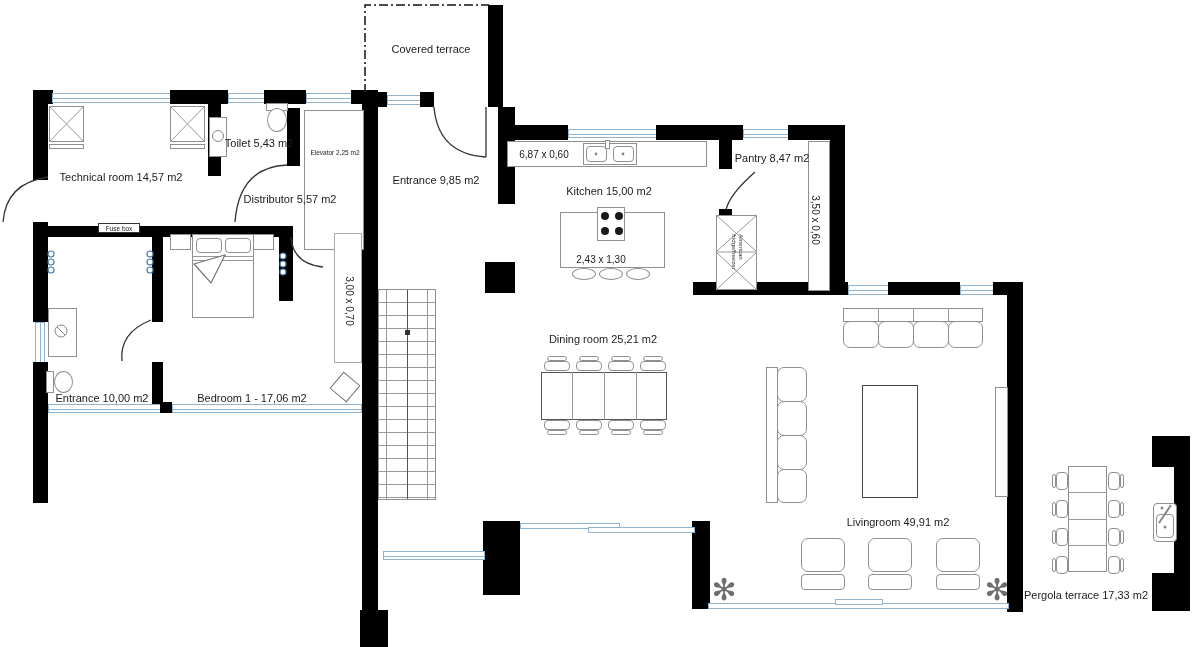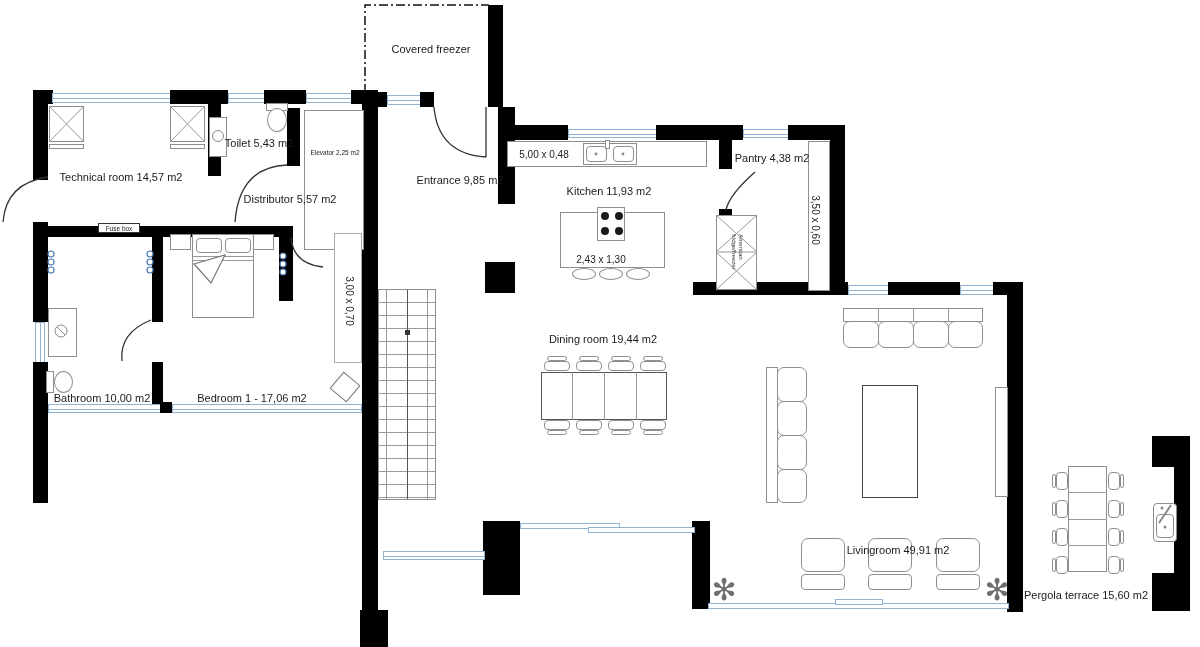--- a/index.html
+++ b/index.html
@@ -265,28 +265,28 @@
       <circle cx="283" cy="256" r="3"></circle>
         <circle cx="283" cy="264" r="3"></circle>
         <circle cx="283" cy="272" r="3"></circle>
     </g>
   </svg>
 
   <div class="lbl" style="left:121px;top:177px">Technical room 14,57 m2</div>
   <div class="lbl" style="left:259px;top:143px">Toilet 5,43 m2</div>
   <div class="lbl tiny" style="left:335px;top:152px">Elevator 2,25 m2</div>
   <div class="lbl" style="left:290px;top:199px">Distributor 5,57 m2</div>
-  <div class="lbl" style="left:431px;top:49px">Covered freezer</div>
-  <div class="lbl" style="left:460px;top:180px">Entrance 9,85 m2</div>
-  <div class="lbl" style="left:609px;top:191px">Kitchen 11,93 m2</div>
-  <div class="lbl dim" style="left:544px;top:154px">5,00 x 0,48</div>
+  <div class="lbl" style="left:431px;top:49px">Covered terrace</div>
+  <div class="lbl" style="left:436px;top:180px">Entrance 9,85 m2</div>
+  <div class="lbl" style="left:609px;top:191px">Kitchen 15,00 m2</div>
+  <div class="lbl dim" style="left:544px;top:154px">6,87 x 0,60</div>
   <div class="lbl dim" style="left:601px;top:259px">2,43 x 1,30</div>
-  <div class="lbl" style="left:772px;top:158px">Pantry 4,38 m2</div>
+  <div class="lbl" style="left:772px;top:158px">Pantry 8,47 m2</div>
   <div class="lbl dim vlbl" style="left:815px;top:220px">3,50 x 0,60</div>
   <div class="lbl micro vlbl" style="left:737px;top:252px;color:#333"><span>American</span><br><span>fridge/freezer</span></div>
-  <div class="lbl" style="left:603px;top:339px">Dining room 19,44 m2</div>
+  <div class="lbl" style="left:603px;top:339px">Dining room 25,21 m2</div>
   <div class="lbl dim vlbl" style="left:349px;top:301px">3,00 x 0,70</div>
-  <div class="lbl" style="left:102px;top:398px">Bathroom 10,00 m2</div>
+  <div class="lbl" style="left:102px;top:398px">Entrance 10,00 m2</div>
   <div class="lbl" style="left:252px;top:398px">Bedroom 1 -  17,06 m2</div>
-  <div class="lbl" style="left:898px;top:550px">Livingroom 49,91 m2</div>
-  <div class="lbl" style="left:1086px;top:595px">Pergola terrace 15,60 m2</div>
+  <div class="lbl" style="left:898px;top:522px">Livingroom 49,91 m2</div>
+  <div class="lbl" style="left:1086px;top:595px">Pergola terrace 17,33 m2</div>
   <div class="lbl tiny" style="left:119px;top:228px">Fuse box</div>
 </div>
 
 </body></html>

